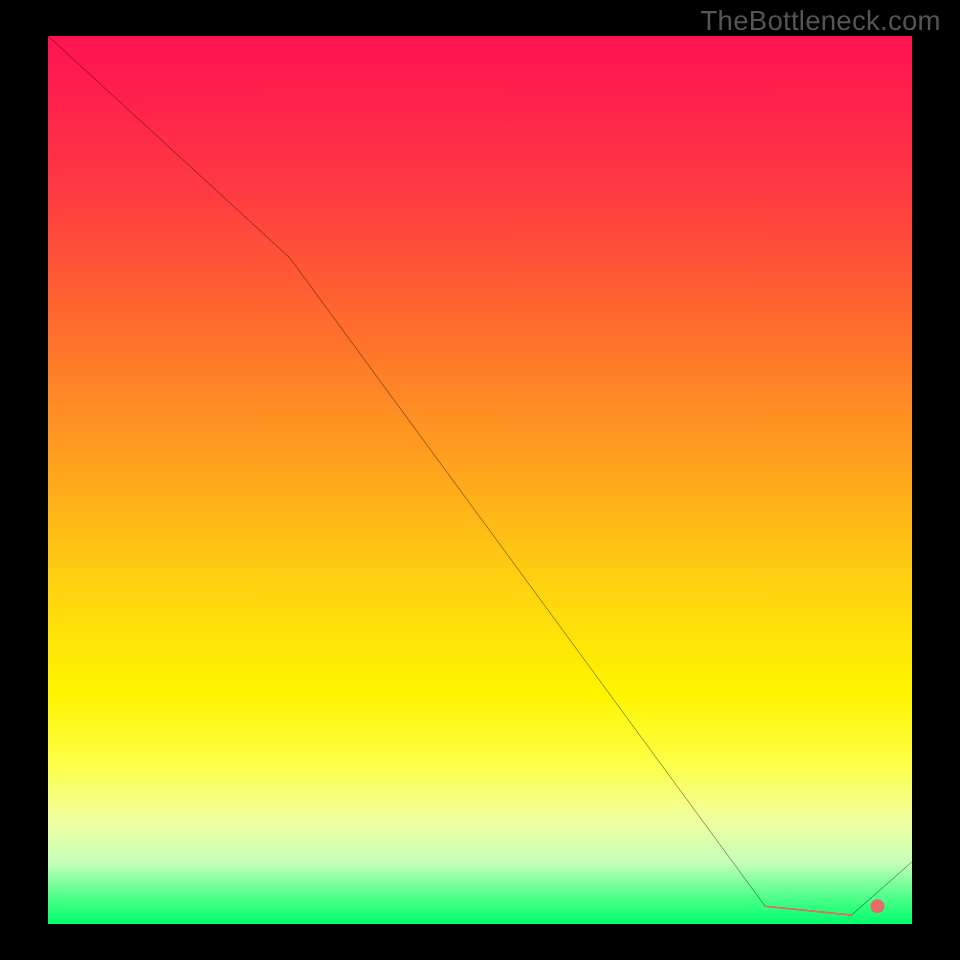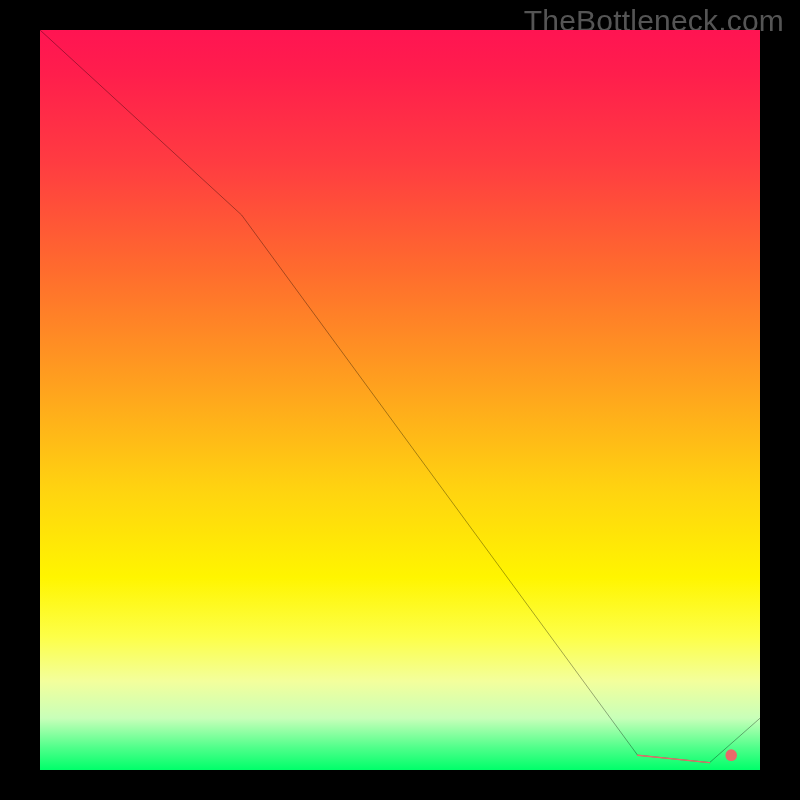--- a/index.html
+++ b/index.html
@@ -15,21 +15,21 @@
     position: relative;
     width: 800px;
     height: 800px;
     background: #000;
   }
   .attribution {
     position: absolute;
     top: 4px;
     right: 16px;
     color: #555;
-    font-size: 30px;
+    font-size: 23px;
     letter-spacing: 0.2px;
   }
   .plot {
     position: absolute;
     left: 40px;
     top: 30px;
     width: 720px;
     height: 740px;
     
     background: linear-gradient(to bottom,

